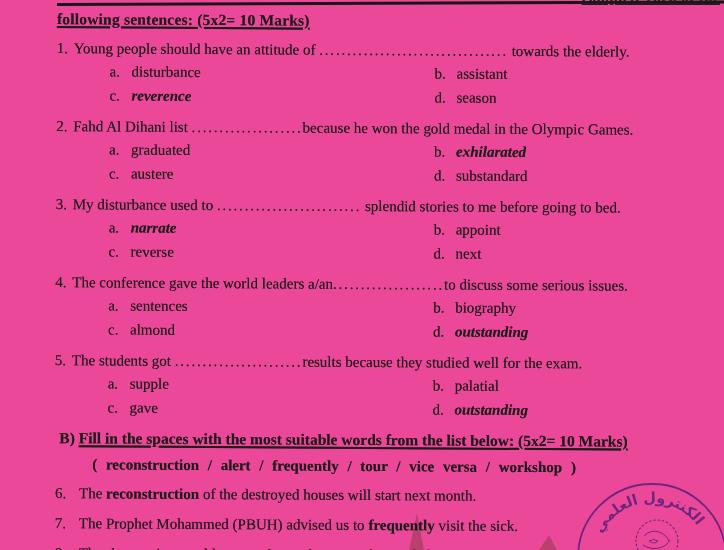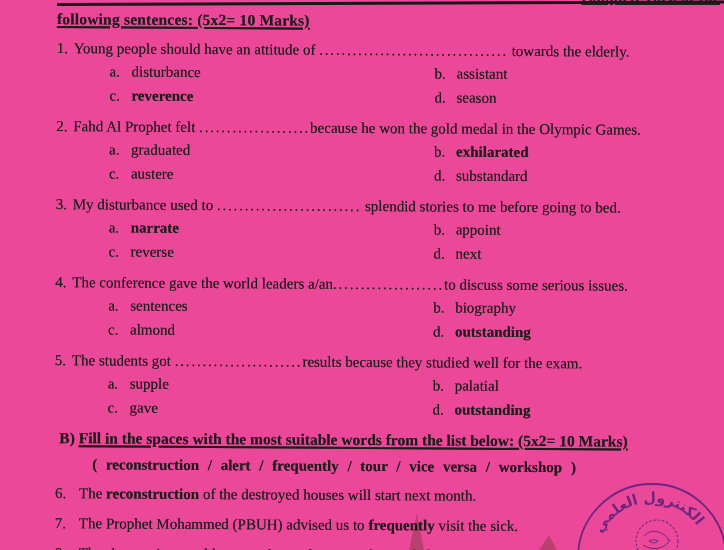--- a/index.html
+++ b/index.html
@@ -28,21 +28,21 @@
     letter-spacing:.2px;
   }
 
   .mcq{margin-top:9px;}
   .q-line{margin-left:57px;line-height:21px;white-space:nowrap;}
   .q-num{display:inline-block;min-width:17px;}
   .dots{letter-spacing:1.8px;}
   .opts{margin-left:110px;display:grid;grid-template-columns:325px auto;}
   .opt{line-height:24px;white-space:nowrap;}
   .opt-letter{display:inline-block;width:22px;}
-  .opt.bold .opt-text{font-weight:bold;}
+  .opt.bold .opt-text{font-weight:bold;font-style:italic;}
 
   .sec-b-header{
     margin:9px 0 0 62px;font-weight:bold;font-size:15.5px;line-height:20px;white-space:nowrap;
   }
   .sec-b-header .underlined{
     text-decoration:underline;text-decoration-thickness:1.5px;text-underline-offset:2px;
   }
   .word-list{
     margin:6px 0 0 95px;font-weight:bold;line-height:20px;word-spacing:5px;white-space:nowrap;
   }
@@ -69,21 +69,21 @@
       <div class="q-line"><span class="q-num">1.</span><span>Young people should have an attitude of </span><span class="dots">..................................</span><span> towards the elderly.</span></div>
       <div class="opts">
         <div class="opt"><span class="opt-letter">a.</span><span class="opt-text">disturbance</span></div>
         <div class="opt"><span class="opt-letter">b.</span><span class="opt-text">assistant</span></div>
         <div class="opt bold"><span class="opt-letter">c.</span><span class="opt-text">reverence</span></div>
         <div class="opt"><span class="opt-letter">d.</span><span class="opt-text">season</span></div>
       </div>
     </div>
 
     <div class="mcq">
-      <div class="q-line"><span class="q-num">2.</span><span>Fahd Al Prophet felt </span><span class="dots">....................</span><span>because he won the gold medal in the Olympic Games.</span></div>
+      <div class="q-line"><span class="q-num">2.</span><span>Fahd Al Dihani list </span><span class="dots">....................</span><span>because he won the gold medal in the Olympic Games.</span></div>
       <div class="opts">
         <div class="opt"><span class="opt-letter">a.</span><span class="opt-text">graduated</span></div>
         <div class="opt bold"><span class="opt-letter">b.</span><span class="opt-text">exhilarated</span></div>
         <div class="opt"><span class="opt-letter">c.</span><span class="opt-text">austere</span></div>
         <div class="opt"><span class="opt-letter">d.</span><span class="opt-text">substandard</span></div>
       </div>
     </div>
 
     <div class="mcq">
       <div class="q-line"><span class="q-num">3.</span><span>My disturbance used to </span><span class="dots">..........................</span><span> splendid stories to me before going to bed.</span></div>

